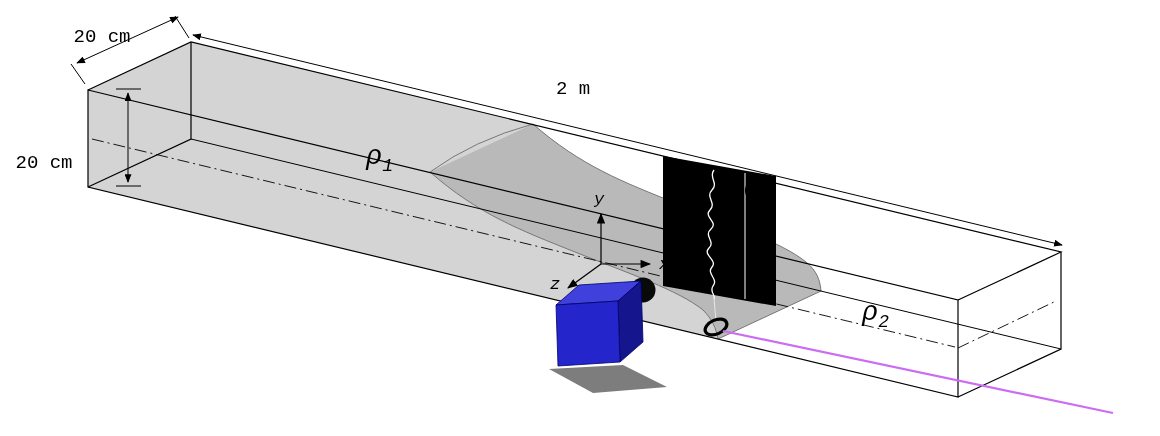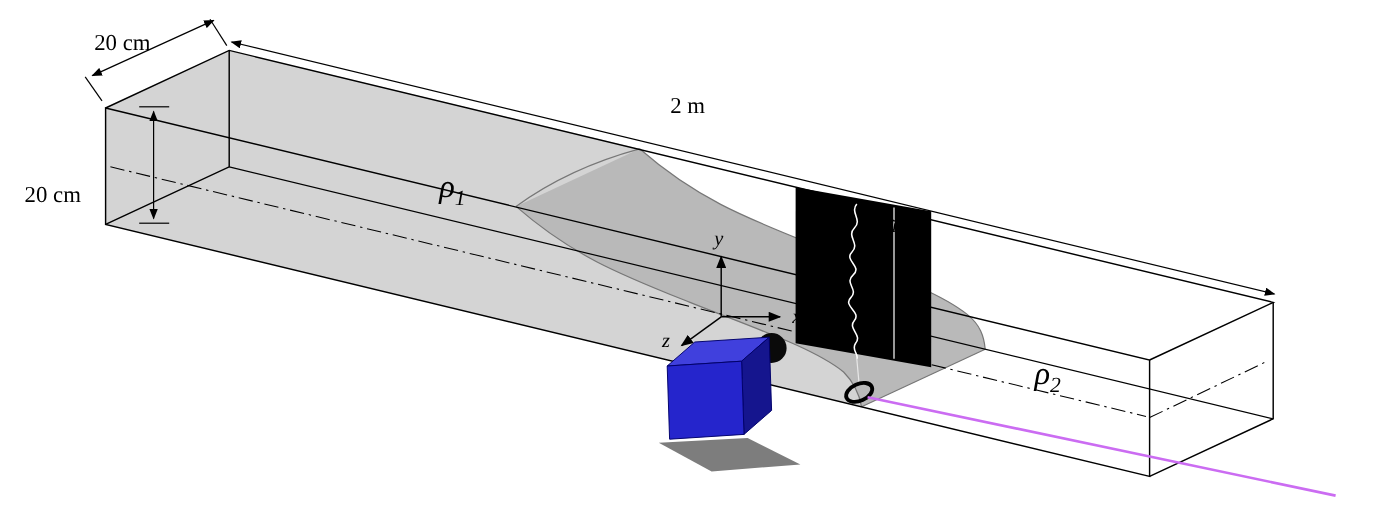--- a/index.html
+++ b/index.html
@@ -1,16 +1,16 @@
 <!DOCTYPE html>
 <html><head>
 <meta charset="utf-8">
 <style>
   html,body{margin:0;padding:0;background:#ffffff;}
-  .fig-wrap{width:1160px;height:436px;position:relative;font-family:Liberation Serif, serif;}
+  .fig-wrap{width:1160px;height:436px;position:relative;font-family:Liberation Mono, monospace;}
   svg{display:block;}
   text{fill:#000;}
   .dim-label{font-size:19px;}
   .math{font-style:italic;}
 </style>
 </head>
 <body>
 
 <div class="fig-wrap">
 <svg width="1160" height="436" viewBox="0 0 1160 436">

